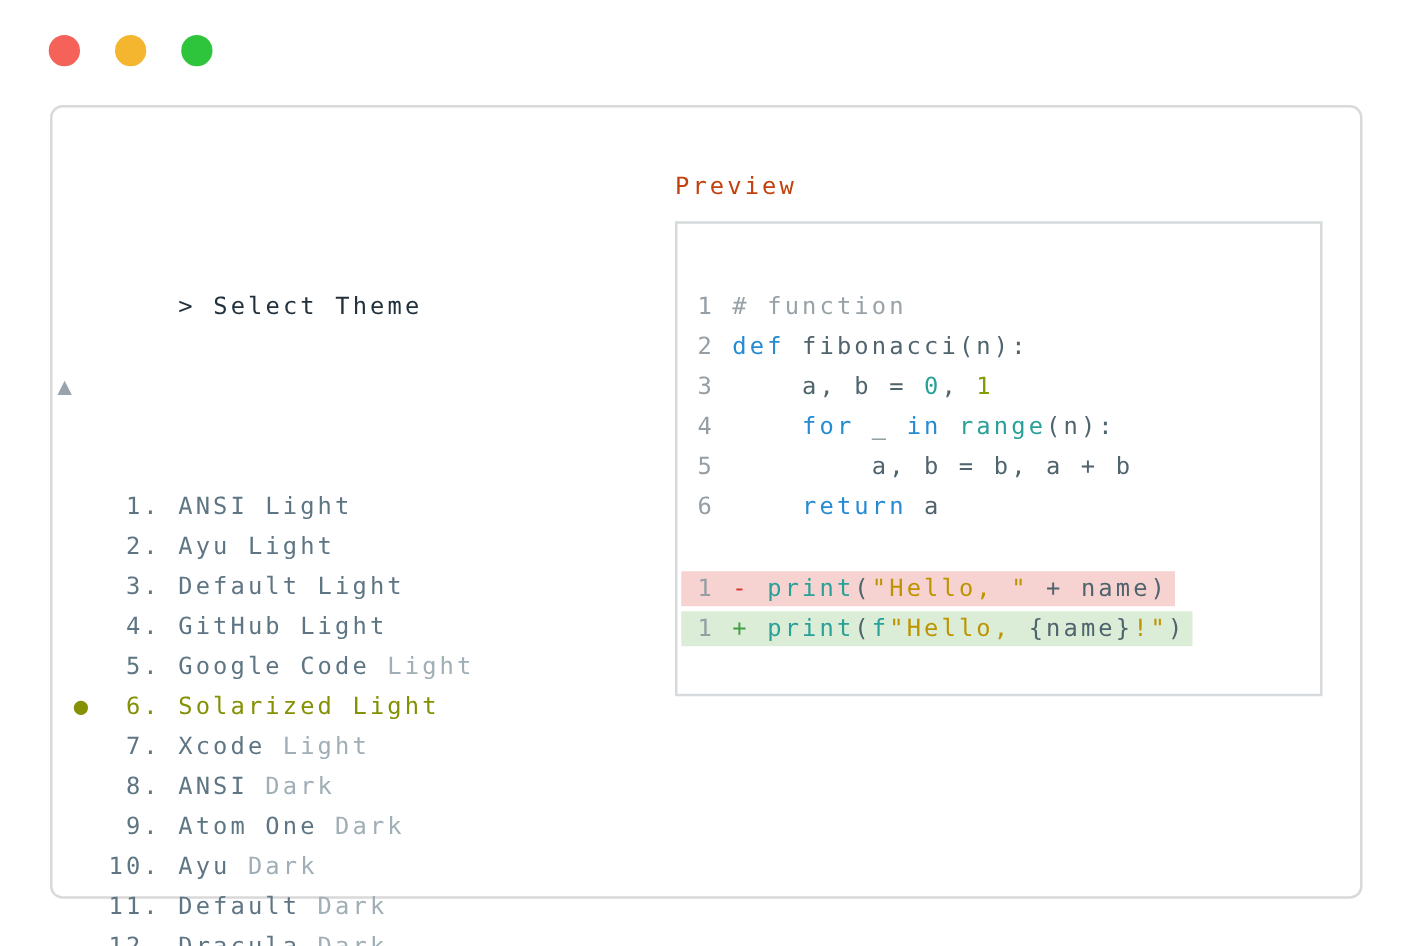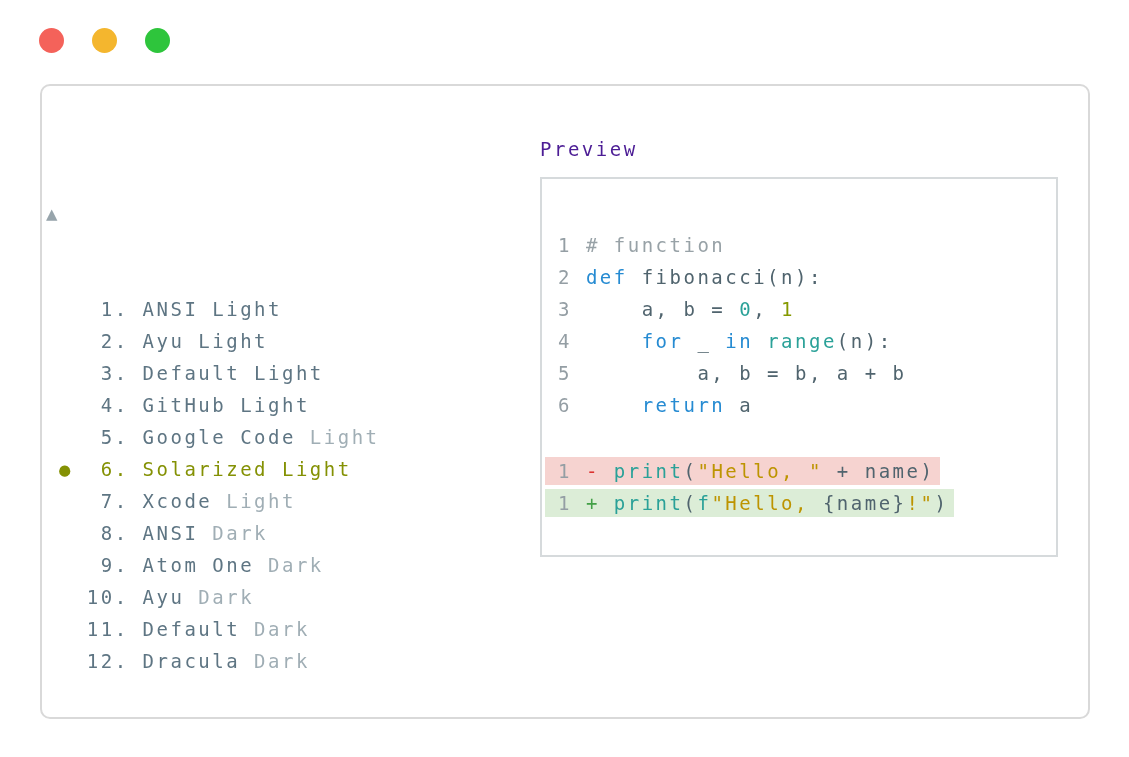--- a/index.html
+++ b/index.html
@@ -44,26 +44,29 @@
 
 <div class="traffic">
   <span class="dot" style="background: rgb(244, 98, 90);"></span>
   <span class="dot" style="background: rgb(244, 182, 46);"></span>
   <span class="dot" style="background: rgb(46, 197, 60);"></span>
 </div>
 
 <div class="panel">
 
   <div class="left-col mono">
+    <div class="row prompt-row">
+      <span class="marker" style="color: rgb(34, 49, 60);">&gt;</span><span style="color: rgb(34, 49, 60);">Select Theme</span>
+    </div>
     <div class="row arrow-row" style="color: rgb(151, 164, 171);">▲</div>
     <div id="theme-list"><div class="row theme-row"><span style="color: rgb(94, 117, 131);">    1. </span><span style="color: rgb(94, 117, 131);">ANSI </span><span style="color: rgb(94, 117, 131);">Light</span></div><div class="row theme-row"><span style="color: rgb(94, 117, 131);">    2. </span><span style="color: rgb(94, 117, 131);">Ayu </span><span style="color: rgb(94, 117, 131);">Light</span></div><div class="row theme-row"><span style="color: rgb(94, 117, 131);">    3. </span><span style="color: rgb(94, 117, 131);">Default </span><span style="color: rgb(94, 117, 131);">Light</span></div><div class="row theme-row"><span style="color: rgb(94, 117, 131);">    4. </span><span style="color: rgb(94, 117, 131);">GitHub </span><span style="color: rgb(94, 117, 131);">Light</span></div><div class="row theme-row"><span style="color: rgb(94, 117, 131);">    5. </span><span style="color: rgb(94, 117, 131);">Google Code </span><span style="color: rgb(160, 174, 181);">Light</span></div><div class="row theme-row"><span style="color: rgb(132, 145, 4);"> ●  6. </span><span style="color: rgb(132, 145, 4);">Solarized </span><span style="color: rgb(132, 145, 4);">Light</span></div><div class="row theme-row"><span style="color: rgb(94, 117, 131);">    7. </span><span style="color: rgb(94, 117, 131);">Xcode </span><span style="color: rgb(160, 174, 181);">Light</span></div><div class="row theme-row"><span style="color: rgb(94, 117, 131);">    8. </span><span style="color: rgb(94, 117, 131);">ANSI </span><span style="color: rgb(160, 174, 181);">Dark</span></div><div class="row theme-row"><span style="color: rgb(94, 117, 131);">    9. </span><span style="color: rgb(94, 117, 131);">Atom One </span><span style="color: rgb(160, 174, 181);">Dark</span></div><div class="row theme-row"><span style="color: rgb(94, 117, 131);">   10. </span><span style="color: rgb(94, 117, 131);">Ayu </span><span style="color: rgb(160, 174, 181);">Dark</span></div><div class="row theme-row"><span style="color: rgb(94, 117, 131);">   11. </span><span style="color: rgb(94, 117, 131);">Default </span><span style="color: rgb(160, 174, 181);">Dark</span></div><div class="row theme-row"><span style="color: rgb(94, 117, 131);">   12. </span><span style="color: rgb(94, 117, 131);">Dracula </span><span style="color: rgb(160, 174, 181);">Dark</span></div></div>
     
     
   </div>
 
   <div class="right-col">
-    <div class="row mono" style="color: #4c1d95;">Preview</div>
+    <div class="row mono" style="color: #c2410c;">Preview</div>
     <div class="preview-box">
       <div id="code-lines" class="mono"><div class="code-row"><span class="line"><span style="color: rgb(148, 158, 164);">1 </span><span style="color: rgb(152, 162, 167);"># function</span></span></div><div class="code-row"><span class="line"><span style="color: rgb(148, 158, 164);">2 </span><span style="color: rgb(38, 139, 210);">def </span><span style="color: rgb(80, 100, 110);">fibonacci(n):</span></span></div><div class="code-row"><span class="line"><span style="color: rgb(148, 158, 164);">3 </span><span style="color: rgb(80, 100, 110);">    a, b = </span><span style="color: rgb(42, 161, 152);">0</span><span style="color: rgb(80, 100, 110);">, </span><span style="color: rgb(133, 153, 0);">1</span></span></div><div class="code-row"><span class="line"><span style="color: rgb(148, 158, 164);">4 </span><span style="color: rgb(80, 100, 110);">    </span><span style="color: rgb(38, 139, 210);">for</span><span style="color: rgb(80, 100, 110);"> _ </span><span style="color: rgb(38, 139, 210);">in</span><span style="color: rgb(80, 100, 110);"> </span><span style="color: rgb(42, 161, 152);">range</span><span style="color: rgb(80, 100, 110);">(n):</span></span></div><div class="code-row"><span class="line"><span style="color: rgb(148, 158, 164);">5 </span><span style="color: rgb(80, 100, 110);">        a, b = b, a + b</span></span></div><div class="code-row"><span class="line"><span style="color: rgb(148, 158, 164);">6 </span><span style="color: rgb(80, 100, 110);">    </span><span style="color: rgb(38, 139, 210);">return</span><span style="color: rgb(80, 100, 110);"> a</span></span></div><div class="code-row"><span class="line"></span></div><div class="code-row diff-row"><span class="line" style="background: rgb(246, 211, 208);"><span style="color: rgb(148, 158, 164);">1 </span><span style="color: rgb(220, 50, 47);">- </span><span style="color: rgb(42, 161, 152);">print</span><span style="color: rgb(80, 100, 110);">(</span><span style="color: rgb(189, 148, 0);">"Hello, "</span><span style="color: rgb(80, 100, 110);"> + name)</span></span></div><div class="code-row diff-row"><span class="line" style="background: rgb(220, 237, 215);"><span style="color: rgb(148, 158, 164);">1 </span><span style="color: rgb(67, 160, 71);">+ </span><span style="color: rgb(42, 161, 152);">print</span><span style="color: rgb(80, 100, 110);">(</span><span style="color: rgb(42, 161, 152);">f</span><span style="color: rgb(189, 148, 0);">"Hello, </span><span style="color: rgb(80, 100, 110);">{name}</span><span style="color: rgb(189, 148, 0);">!"</span><span style="color: rgb(80, 100, 110);">)</span></span></div></div>
     </div>
   </div>
 
 </div>
 
 </body></html>

